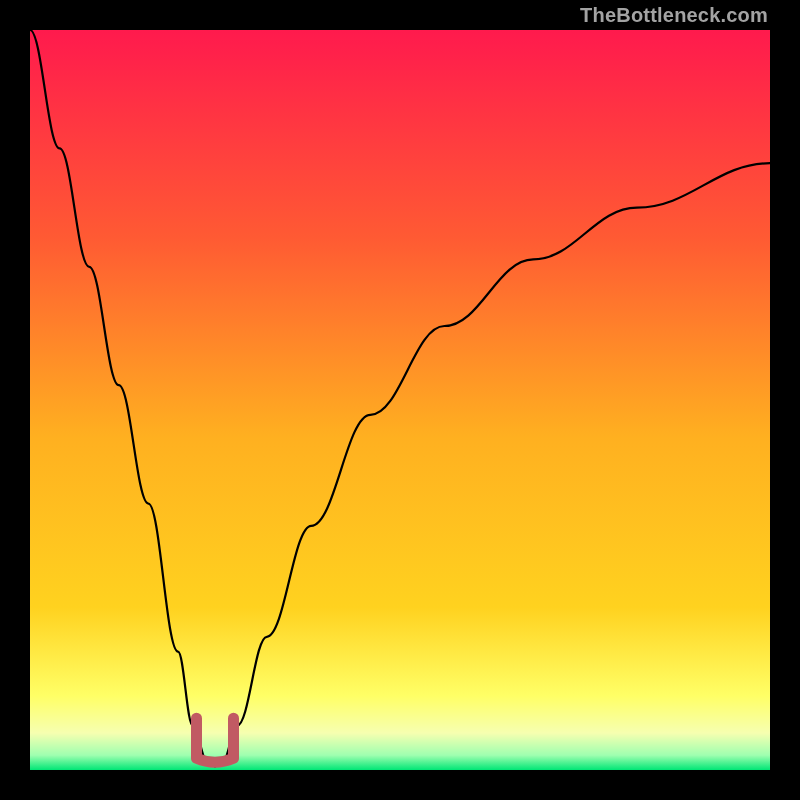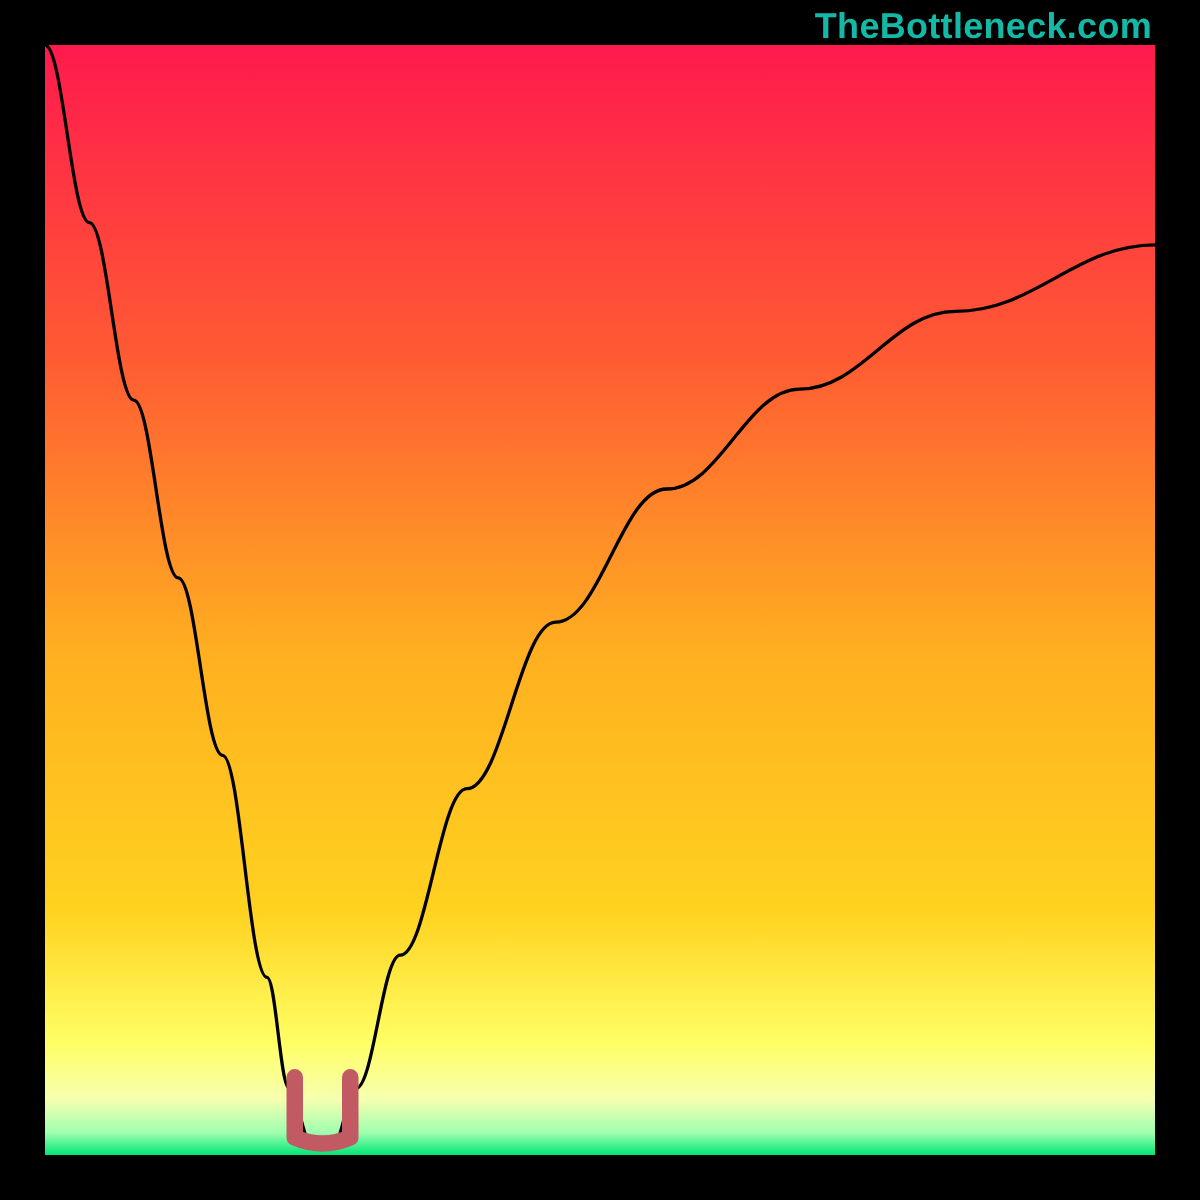--- a/index.html
+++ b/index.html
@@ -23,23 +23,23 @@
     position: absolute;
     left: 0;
     top: 0;
     width: 740px;
     height: 740px;
   }
   .watermark {
     position: absolute;
     top: 4px;
     right: 32px;
-    font-size: 24px;
+    font-size: 20px;
     font-weight: 600;
-    color: #14b8a6;
+    color: #a3a3a3;
     letter-spacing: 0.2px;
     text-align: center;
   }
   svg.curve {
     position: absolute;
     left: 0;
     top: 0;
     width: 740px;
     height: 740px;
   }

